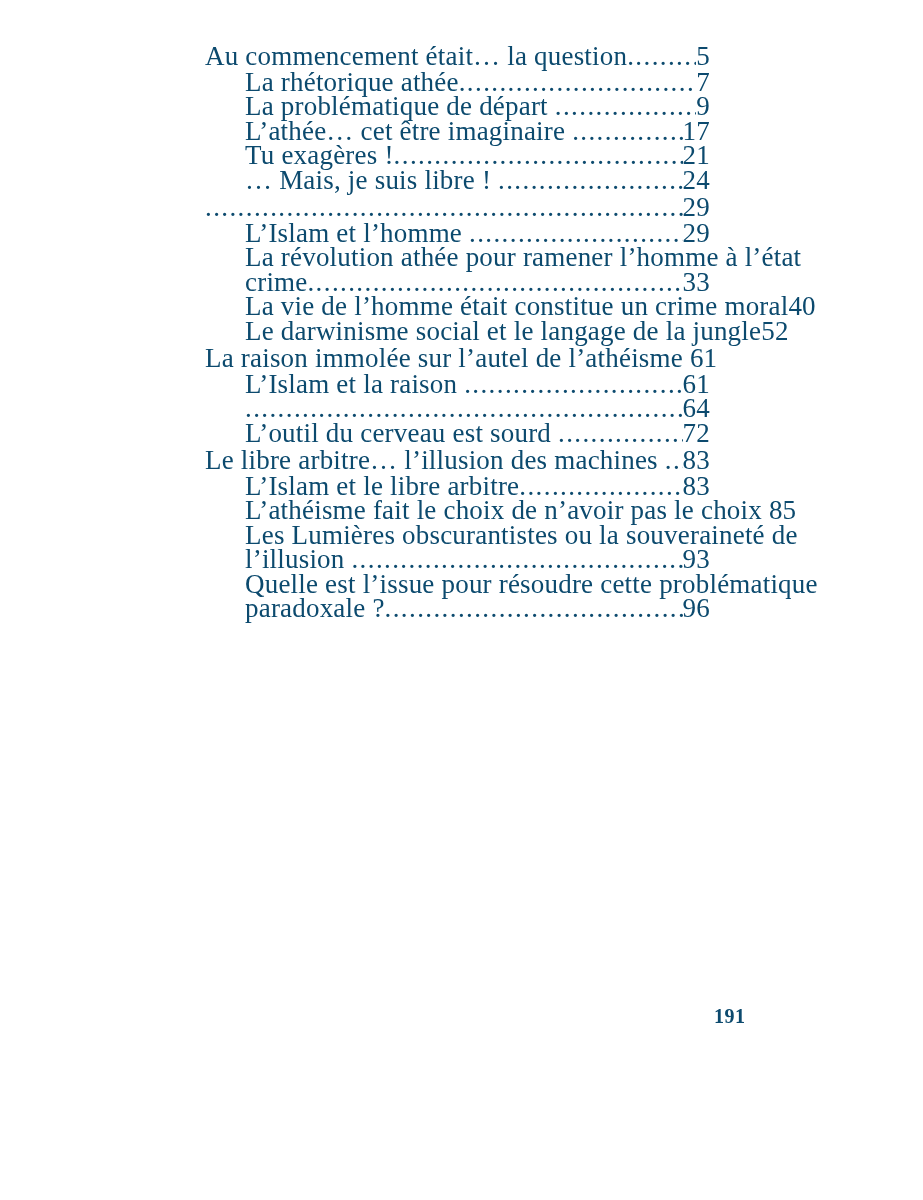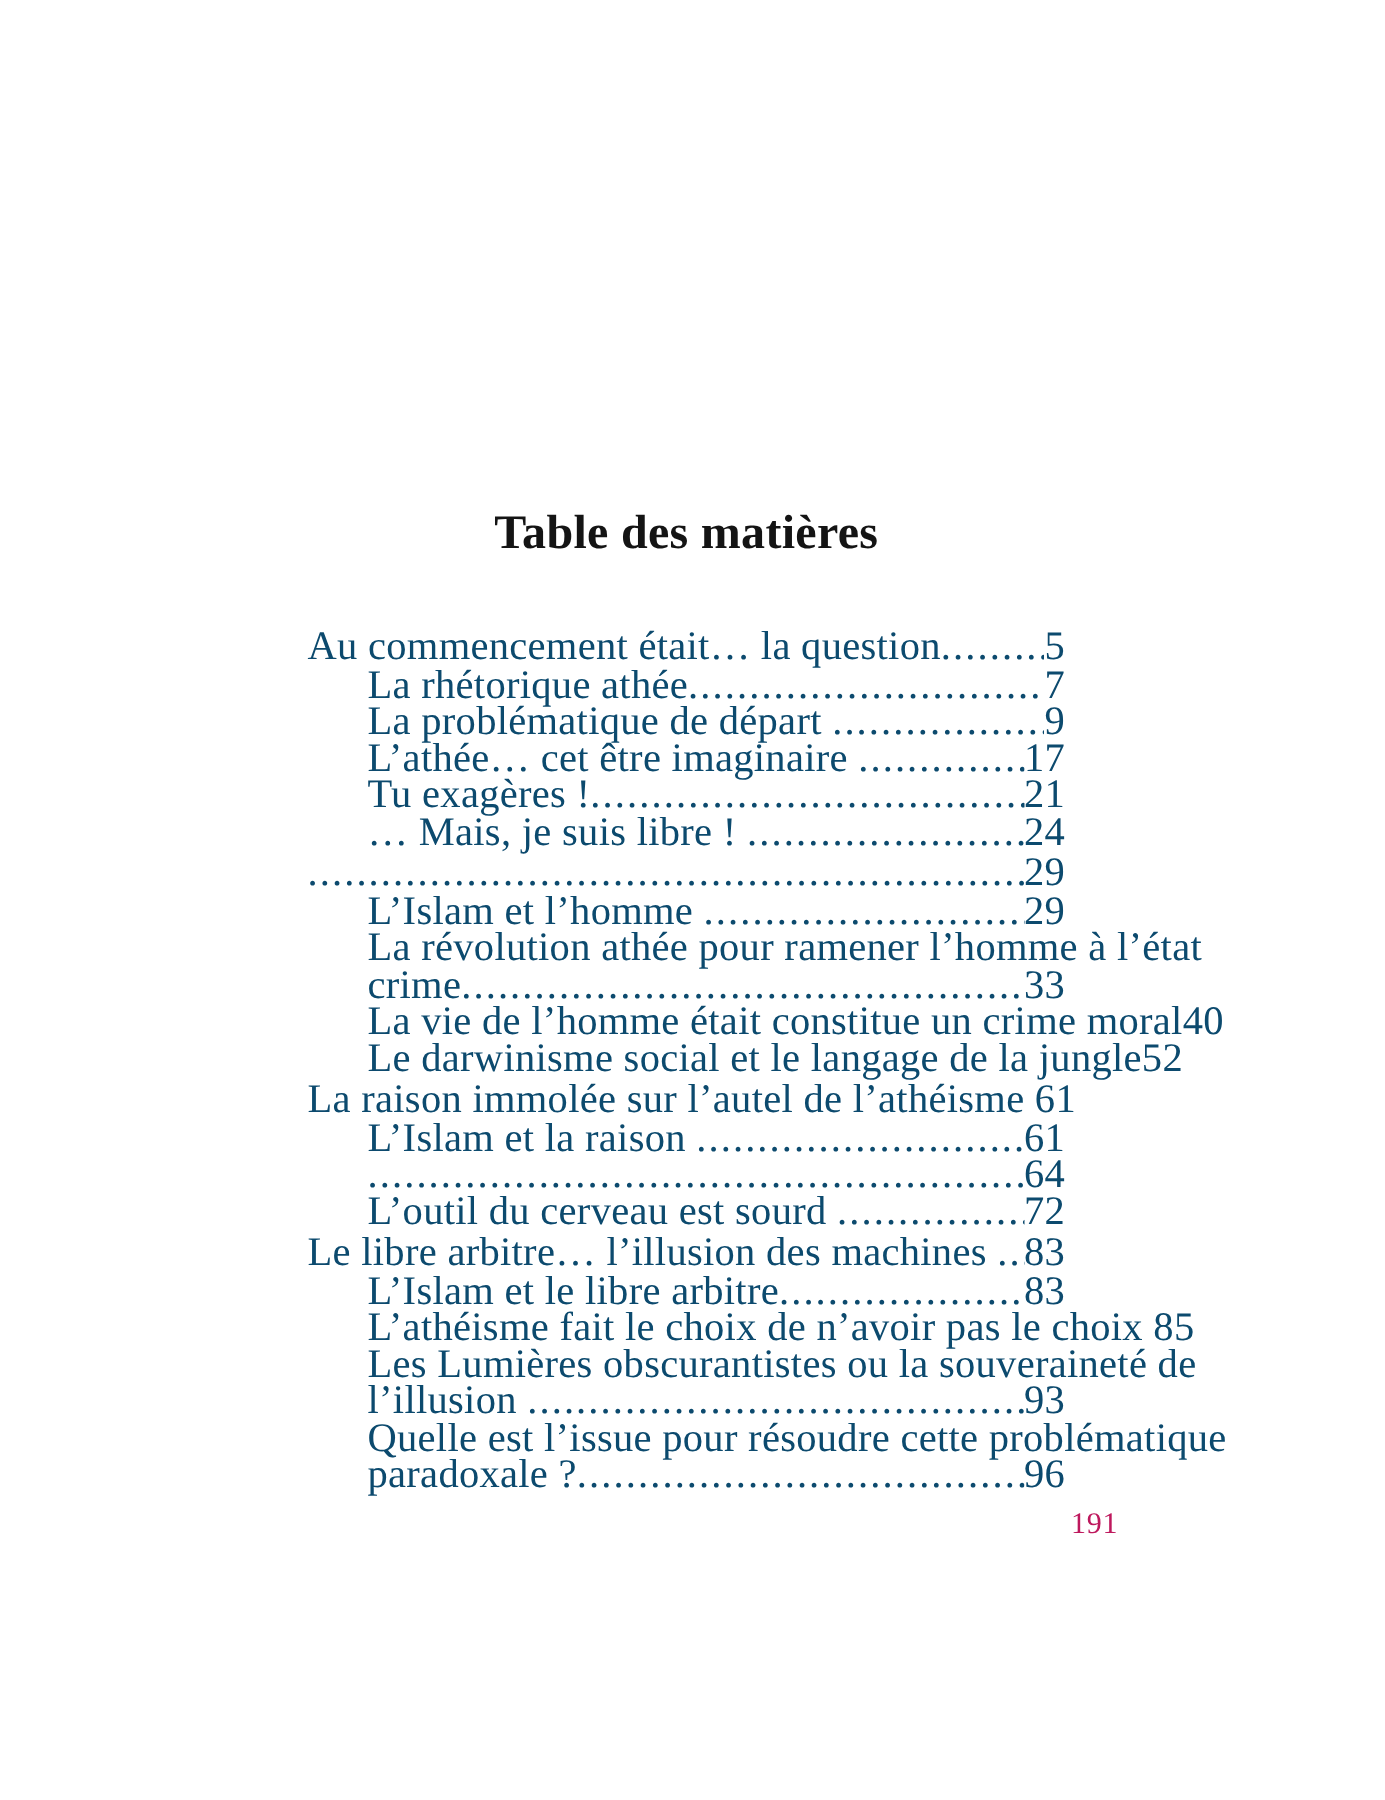--- a/index.html
+++ b/index.html
@@ -48,31 +48,30 @@
     white-space: nowrap;
     letter-spacing: 1.4px;
     min-width: 0;
   }
   .pnum { white-space: pre; }
   .folio {
     position: absolute;
     left: 714px;
     top: 1005px;
     font-size: 20px;
-    font-weight: normal;
+    font-weight: bold;
     letter-spacing: 0.5px;
-    color: #be185d;
+    color: #0c4a6e;
   }
 </style>
 </head>
 <body>
 
 <div class="page">
   <div class="content">
-    <h1 class="doc-title">Table des matières</h1>
     <div class="toc">
         <div class="row level-0">
           <span class="label">Au commencement était… la question</span>
           <span class="dots">............................................................................................................................................</span>
           <span class="pnum">5</span>
         </div>
         <div class="row level-1">
           <span class="label">La rhétorique athée</span>
           <span class="dots">............................................................................................................................................</span>
           <span class="pnum">7</span>

